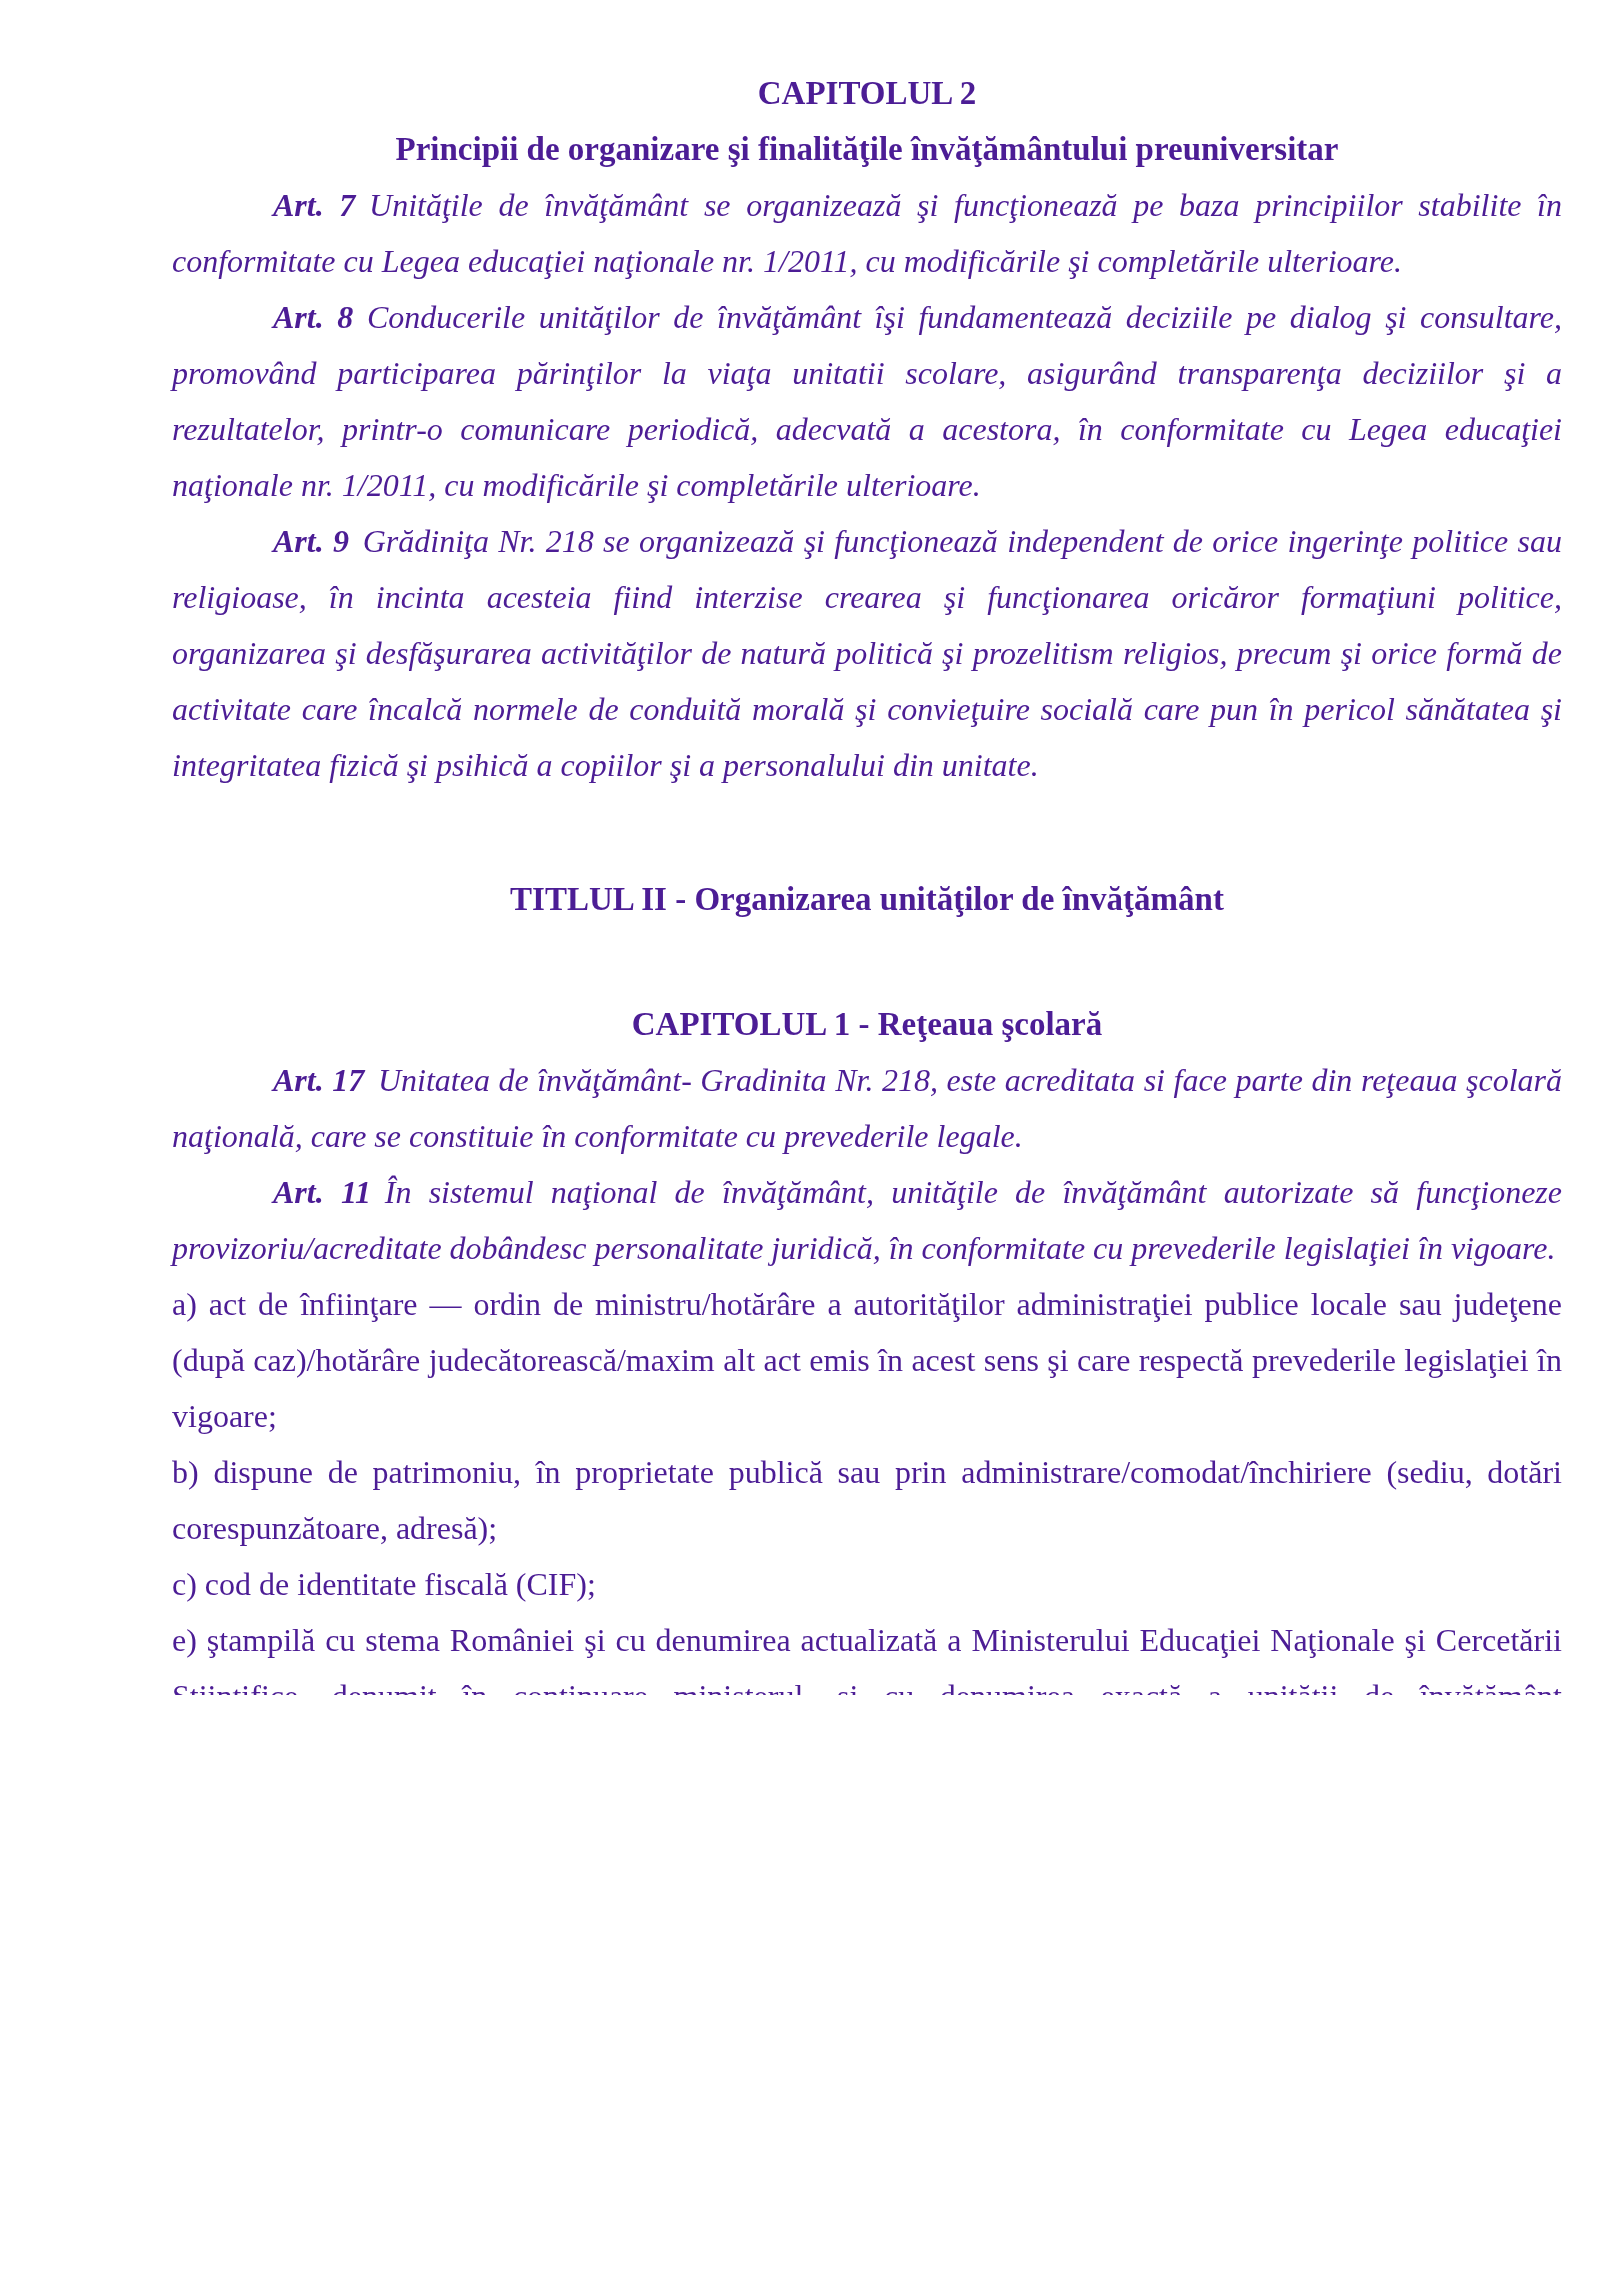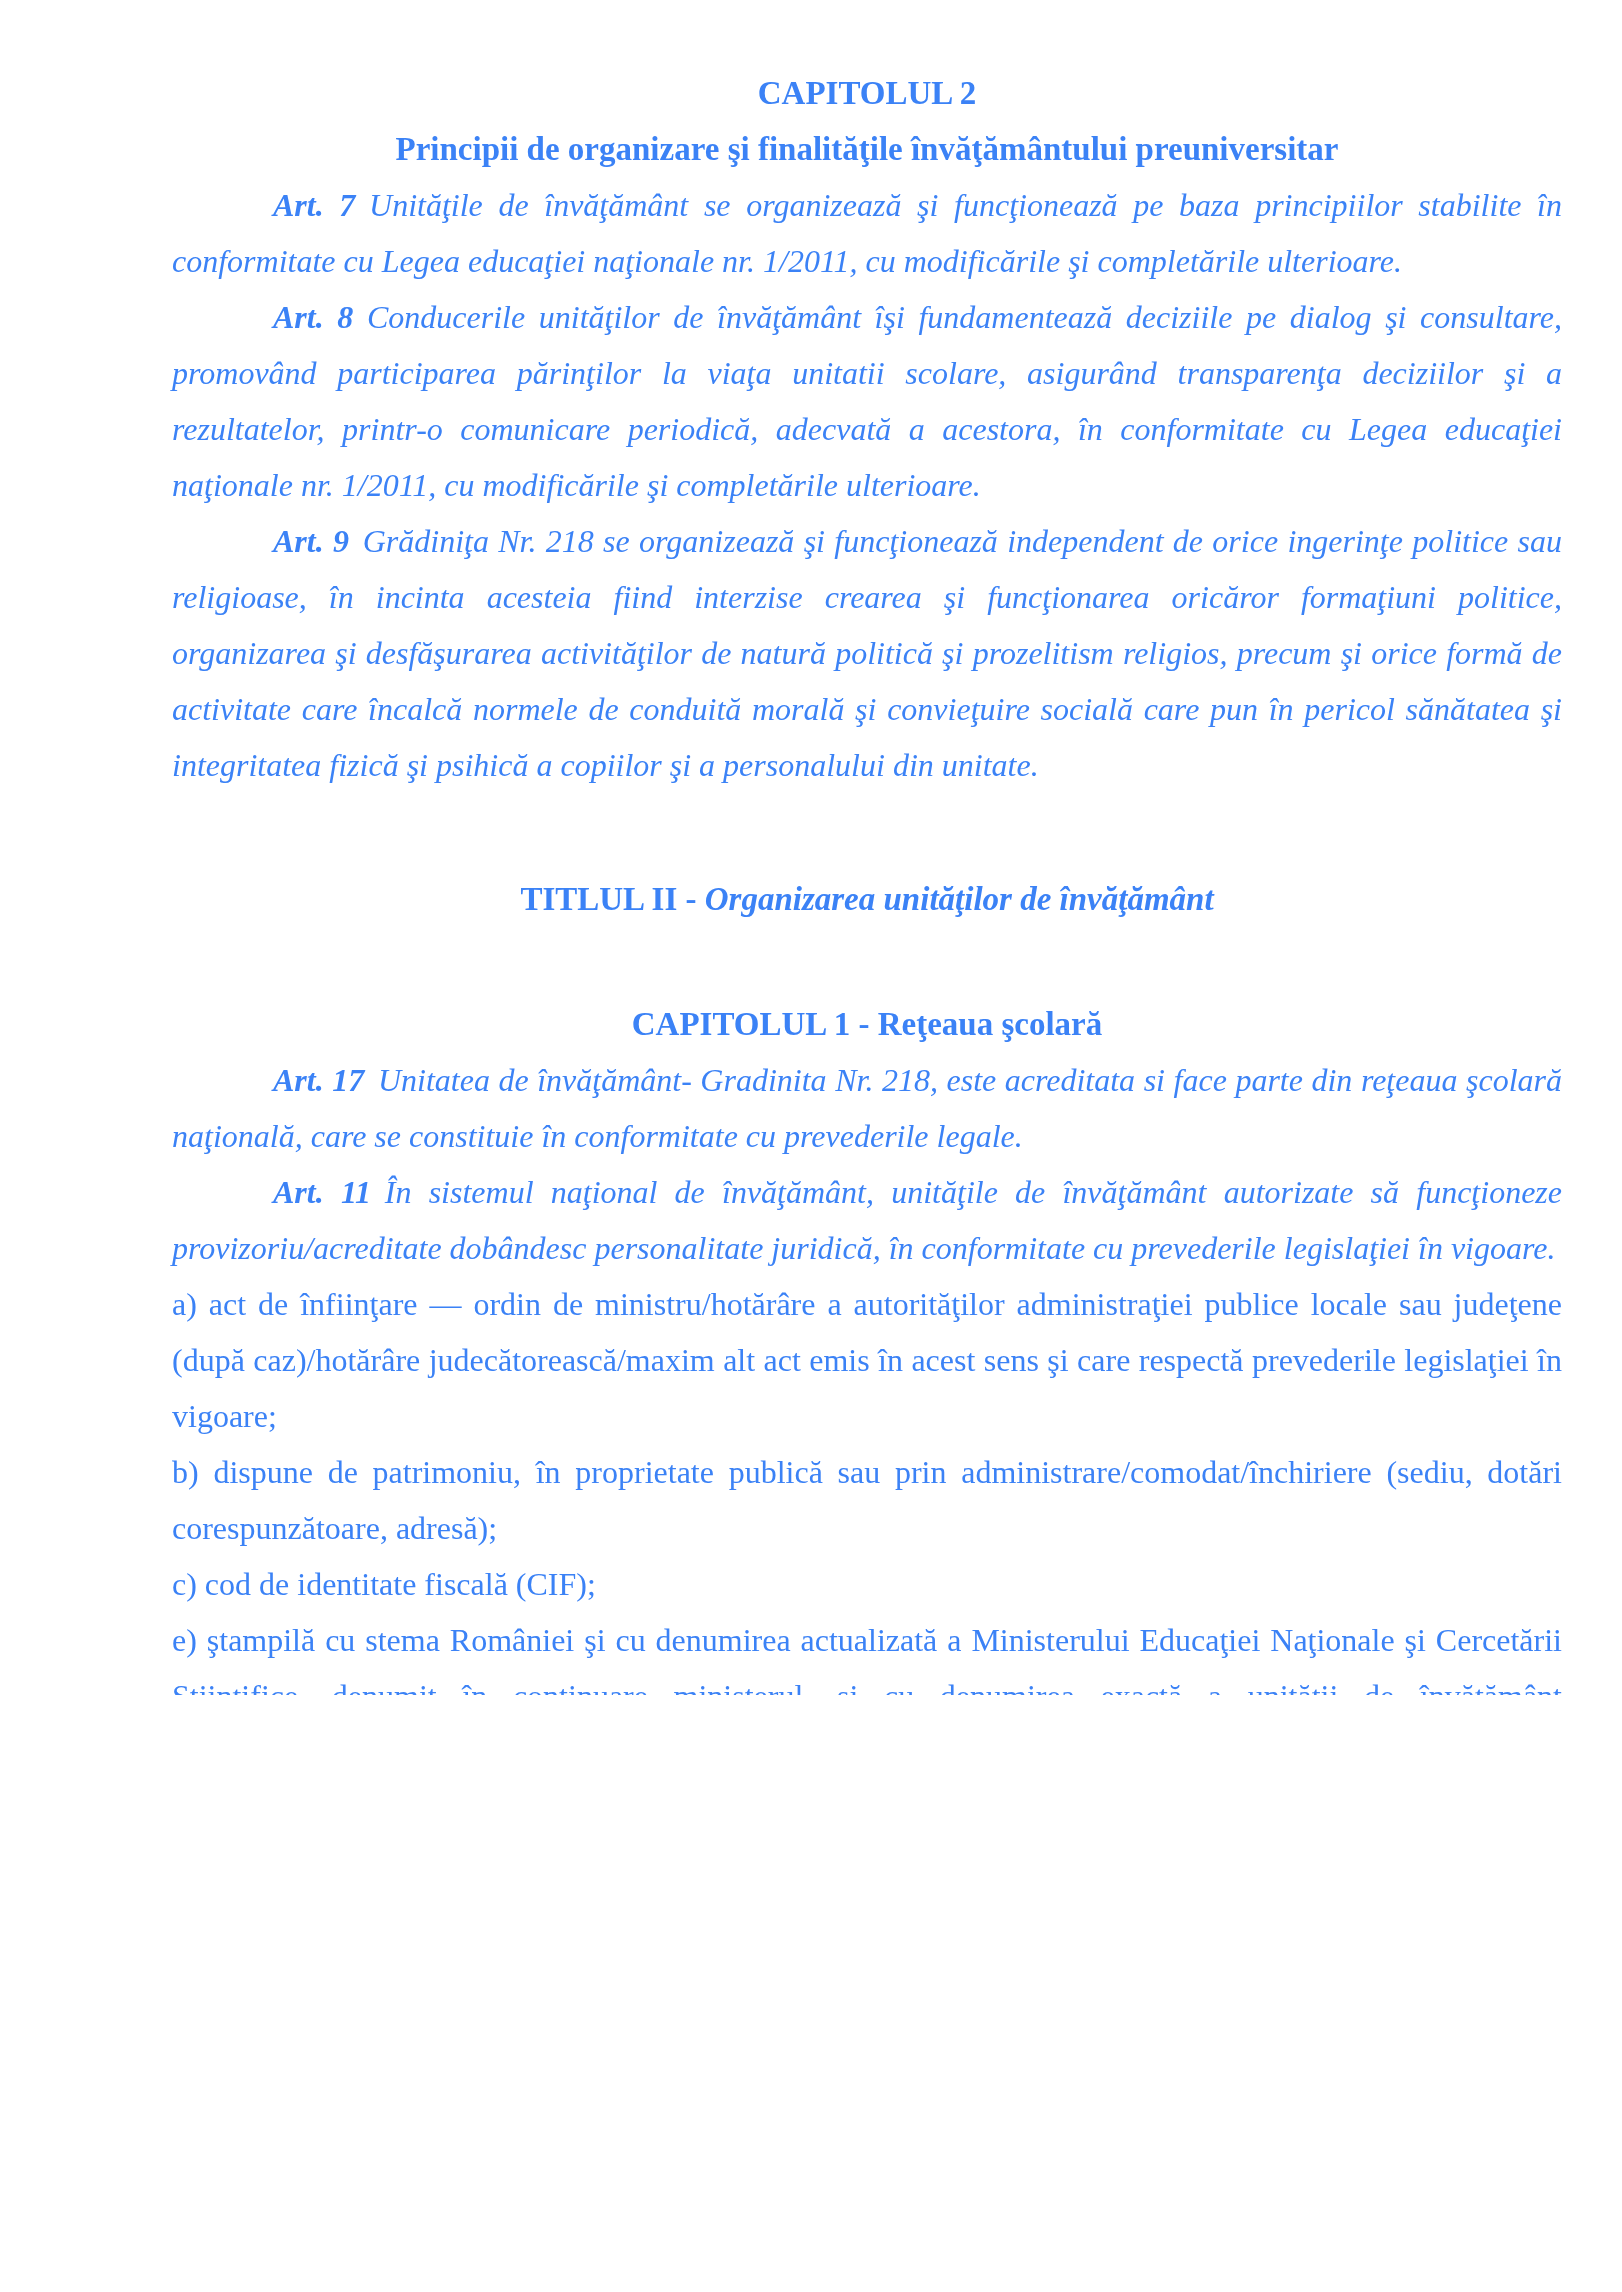--- a/index.html
+++ b/index.html
@@ -5,40 +5,39 @@
   html, body {
     margin: 0;
     padding: 0;
     background: #ffffff;
   }
   .page {
     position: relative;
     width: 1622px;
     height: 1695px;
     background: #ffffff;
-    color: #3b82f6;
+    color: #4c1d95;
     font-family: "Liberation Serif", "DejaVu Serif", serif;
     font-size: 32px;
     line-height: 56px;
     overflow: hidden;
   }
   .content {
     position: absolute;
     left: 172px;
     top: 65px;
     width: 1390px;
   }
   .h-center {
     text-align: center;
     font-weight: bold;
     font-size: 33px;
     margin: 0;
   }
   .h-italic-part {
-    font-style: italic;
   }
   p.art {
     margin: 0;
     text-align: justify;
     text-indent: 101px;
     font-style: italic;
   }
   p.item {
     margin: 0;
     text-align: justify;

